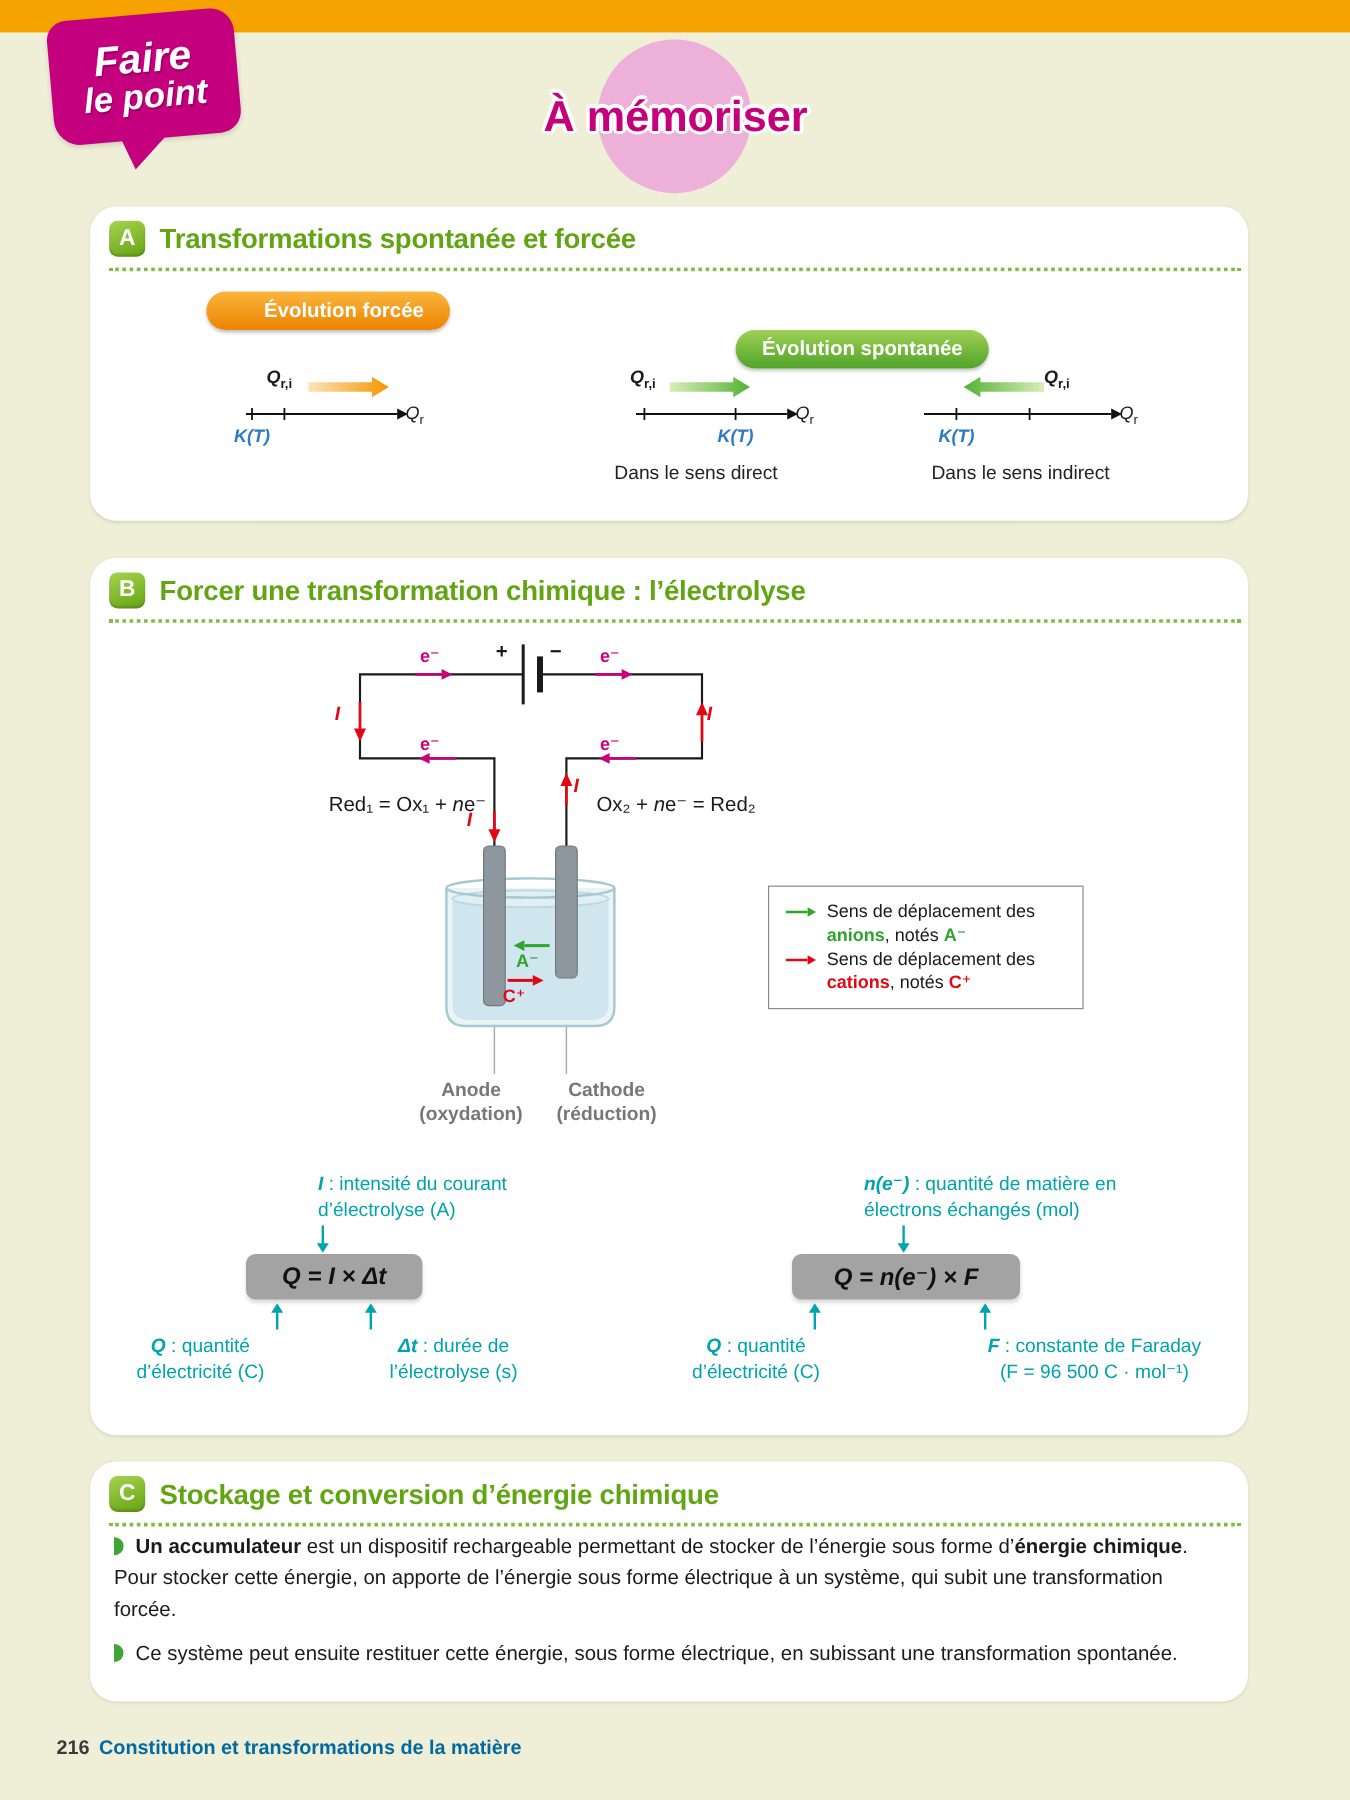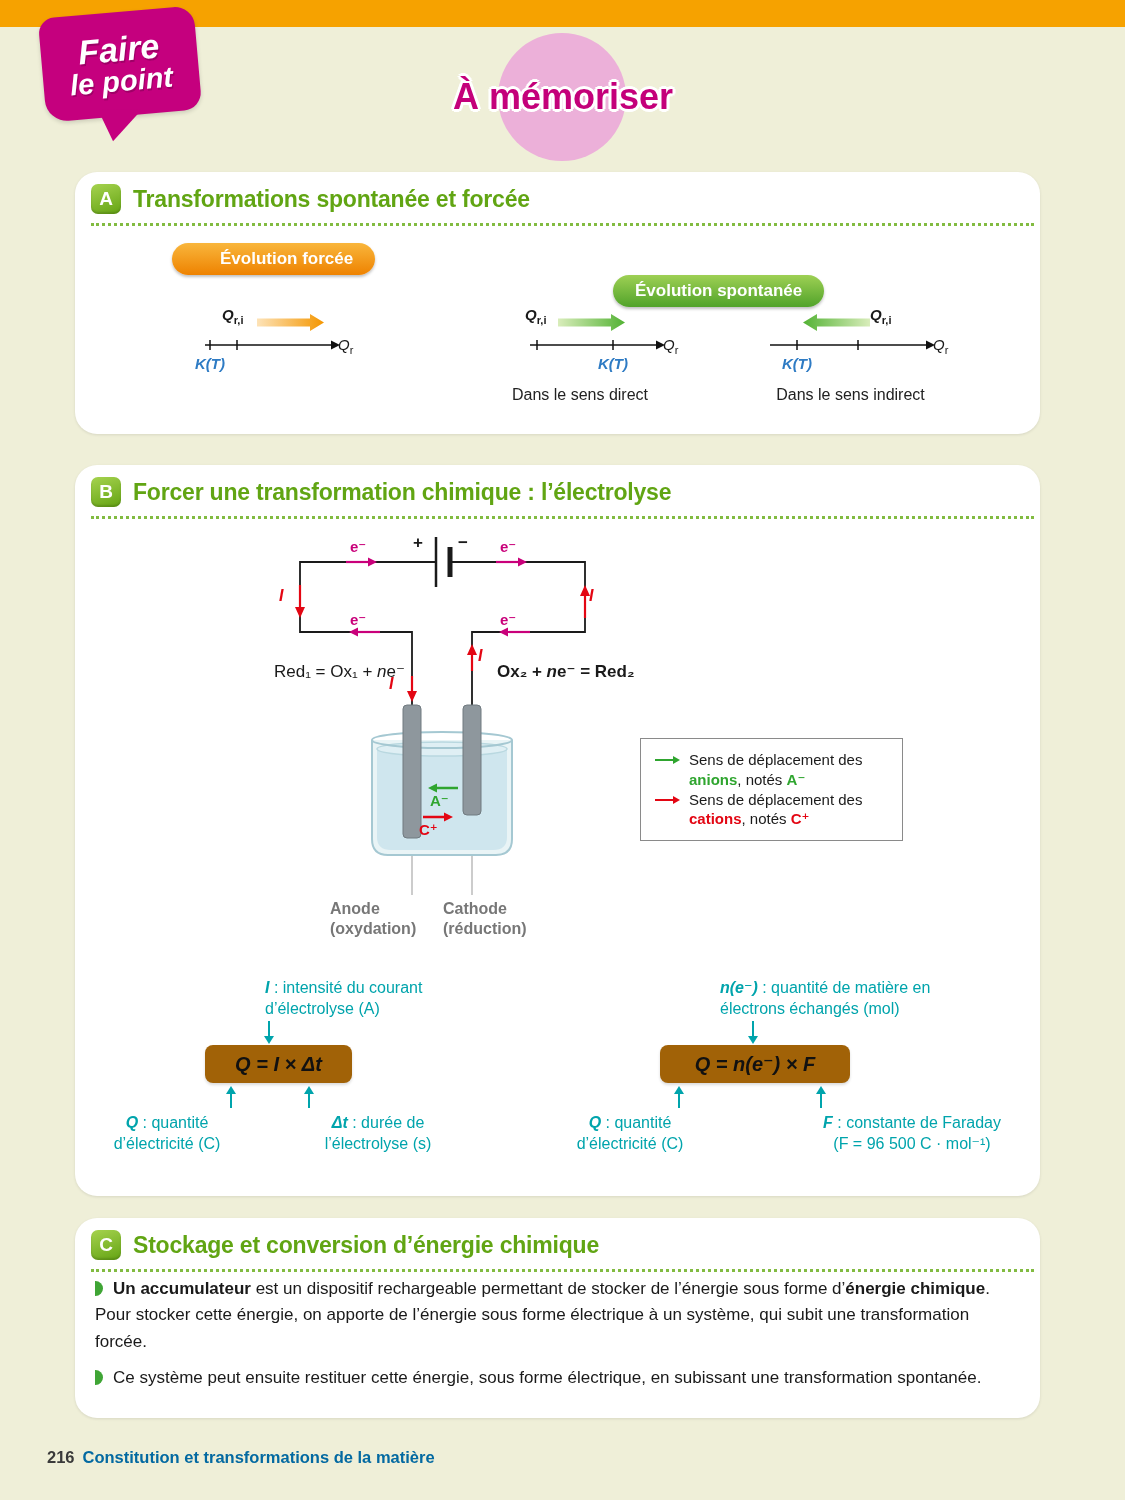--- a/index.html
+++ b/index.html
@@ -54,35 +54,35 @@
   .kt{position:absolute;top:49px;text-align:center;font-size:15px;font-weight:bold;font-style:italic;color:#2e7bc4;white-space:nowrap;}
   .cap{position:absolute;top:80px;text-align:center;font-size:16px;color:#222;white-space:nowrap;}
   
   .circuit{left:150px;top:60px;width:500px;height:400px;}
   .circuit svg{position:absolute;left:0;top:0;overflow:visible;}
   .sign{position:absolute;font-size:17px;font-weight:bold;width:20px;text-align:center;}
   .elabel{position:absolute;font-size:15px;font-weight:bold;color:#c9007a;white-space:nowrap;}
   .ilabel{position:absolute;font-size:16px;font-weight:bold;font-style:italic;color:#e30613;}
   .halfeq{position:absolute;top:136px;font-size:17px;white-space:nowrap;}
   .eqL{left:0;width:180px;text-align:right;}
-  .eqR{left:272px;font-weight:bold;}
+  .eqR{left:272px;}
   .ionA{position:absolute;left:205px;top:267px;font-size:15px;font-weight:bold;color:#2fa52f;}
   .ionC{position:absolute;left:194px;top:296px;font-size:15px;font-weight:bold;color:#e30613;}
-  .electrode-lbl{position:absolute;top:374px;width:125px;color:#777;
+  .electrode-lbl{position:absolute;top:374px;width:125px;text-align:center;color:#777;
         font-size:16px;font-weight:bold;line-height:1.25;}
   .legend{position:absolute;left:565px;top:273px;width:237px;border:1px solid #8a8a8a;background:#fff;
         padding:11px 12px;font-size:15px;line-height:1.32;}
   .legend .row{display:flex;gap:8px;}
   .legend .row + .row{margin-top:0;}
   .legend .aicon{flex:0 0 28px;margin-top:4px;}
   .lg-green{color:#2fa52f;font-weight:bold;}
   .lg-red{color:#e30613;font-weight:bold;}
   .ann{position:absolute;font-size:16px;color:#00a4ac;line-height:1.3;}
   .ann b{font-style:italic;}
-  .fbox{position:absolute;height:38px;background:#a16207;border-radius:8px;
+  .fbox{position:absolute;height:38px;background:#a3a3a3;border-radius:8px;
         display:flex;align-items:center;justify-content:center;
         font-size:20px;font-weight:bold;font-style:italic;color:#111;
         box-shadow:0 2px 3px rgba(0,0,0,.14);}
   .f1-top{left:190px;top:513px;width:190px;}
   .f1-box{left:130px;top:580px;width:147px;}
   .f1-q{left:22px;top:648px;width:140px;text-align:center;}
   .f1-dt{left:228px;top:648px;width:150px;text-align:center;}
   .f2-top{left:645px;top:513px;width:255px;}
   .f2-box{left:585px;top:580px;width:190px;}
   .f2-q{left:485px;top:648px;width:140px;text-align:center;}

